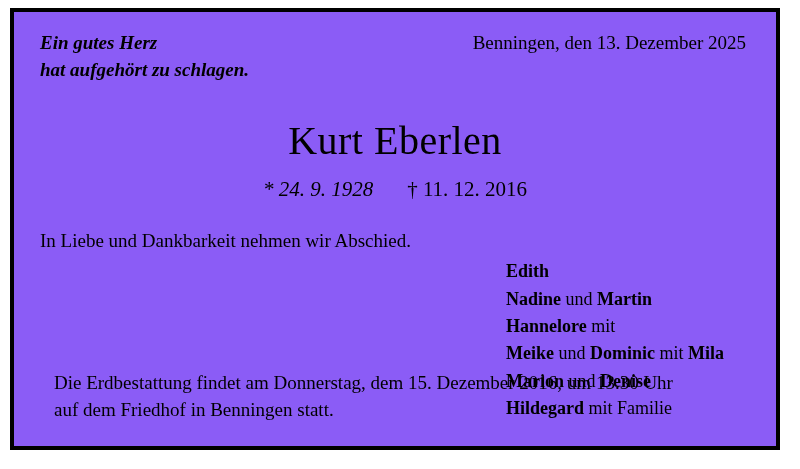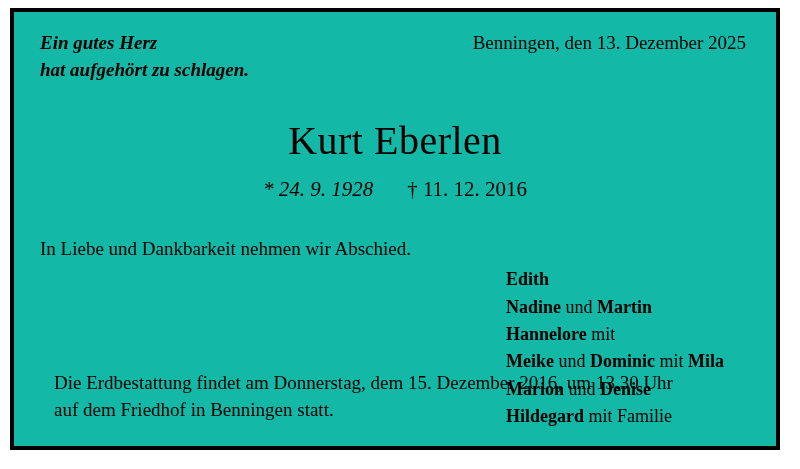--- a/index.html
+++ b/index.html
@@ -14,21 +14,21 @@
     color: #000000;
     overflow: hidden;
   }
   .notice {
     position: absolute;
     left: 10px;
     top: 8px;
     width: 770px;
     height: 442px;
     border: 4px solid #000000;
-    background: #14b8a6;
+    background: #8b5cf6;
     box-sizing: border-box;
   }
   .inner {
     position: relative;
     width: 100%;
     height: 100%;
     padding: 18px 26px 10px 26px;
     box-sizing: border-box;
   }
   .top-row {
@@ -61,21 +61,21 @@
   .dates {
     font-size: 21px;
     margin-top: 14px;
   }
   .dates .birth {
     margin-right: 34px;
     font-style: italic;
   }
   .message {
     font-size: 19px;
-    margin-top: 36px;
+    margin-top: 28px;
   }
   .mourners {
     margin-top: 6px;
     margin-left: 466px;
     font-size: 18px;
     line-height: 1.52;
   }
   .mourners .nm {
     font-weight: bold;
   }

